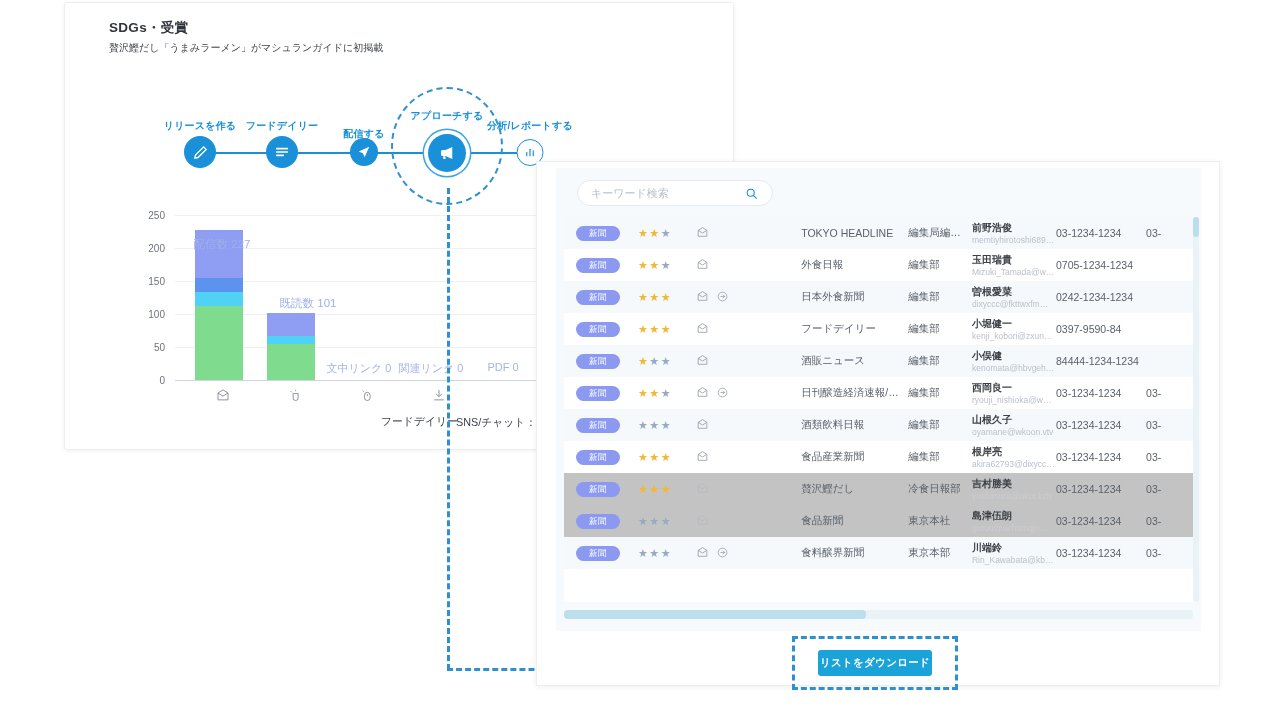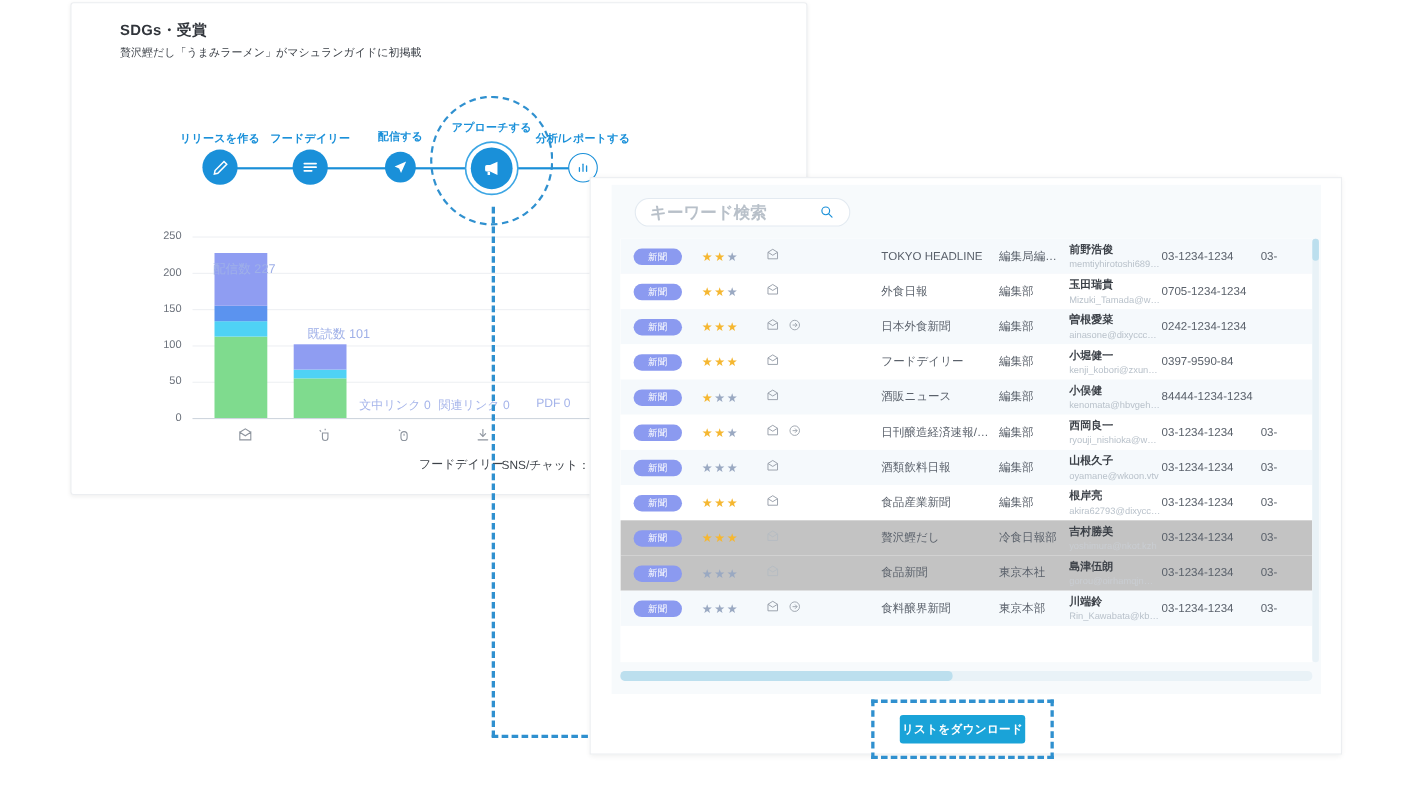--- a/index.html
+++ b/index.html
@@ -107,24 +107,23 @@
     background: #f7fafc;
   }
   .search-wrap {
     position: absolute; left: 21px; top: 12px;
     width: 196px; height: 26px;
     background: #ffffff; border: 1px solid #e3eaf1; border-radius: 13px;
     display: flex; align-items: center;
   }
   .search-input {
     border: 0; outline: 0; background: transparent;
-    font-size: 15px; color: #9aa3ad;
+    font-size: 11px; color: #9aa3ad;
     margin-left: 13px; width: 140px;
     font-family: "Liberation Sans", sans-serif;
-    font-weight: bold;
   }
   .search-input::placeholder { color: #b8c0c9; }
   .search-icon { position: absolute; right: 14px; top: 5px; }
 
   .table-scroll {
     position: absolute; left: 8px; top: 49px;
     width: 629px; height: 385px;
     background: #ffffff;
     overflow: hidden;
   }
@@ -212,21 +211,21 @@
 
       <div class="step-label" style="left:217px; top:16px;">フードデイリー</div>
       <div class="step-circle filled" style="left:217px; top:33px; width:32px; height:32px;">
         <svg width="16" height="16" viewBox="0 0 24 24" stroke="#fff" stroke-width="2.4" stroke-linecap="round">
             <line x1="4" y1="7" x2="20" y2="7"></line>
             <line x1="4" y1="12" x2="20" y2="12"></line>
             <line x1="4" y1="17" x2="14" y2="17"></line>
           </svg>
       </div>
 
-      <div class="step-label" style="left:299px; top:14px;text-align:right;">配信する</div>
+      <div class="step-label" style="left:299px; top:24px;text-align:right;">配信する</div>
       <div class="step-circle filled" style="left:299px; top:35px; width:28px; height:28px;">
         <svg width="14" height="14" viewBox="0 0 24 24" fill="#fff">
             <path d="M21 3L3 11l7 3 3 7z"></path>
           </svg>
       </div>
 
       <div class="dashed-ellipse" style="left:382px; top:-16px; width:112px; height:118px;"></div>
       <div class="step-label" style="left:382px; top:6px;">アプローチする</div>
       <div class="step-circle active-core" style="left:382px; top:31px; width:38px; height:38px;">
         <svg width="18" height="18" viewBox="0 0 24 24" fill="#fff">
@@ -411,21 +410,21 @@
                 </svg></span>
               <span style="color:#98a0aa"><svg width="13" height="13" viewBox="0 0 24 24" fill="none" stroke="currentColor" stroke-width="1.5">
                   <circle cx="12" cy="12" r="8"></circle>
                   <path d="M9 12h6M13 9l3 3-3 3" stroke-linecap="round"></path>
                 </svg></span>
             </div>
             <div class="c-media">日本外食新聞</div>
             <div class="c-dept">編集部</div>
             <div class="c-person">
               <div class="pname">曽根愛菜</div>
-              <div class="pmail">ainasone@dixyccc…</div>
+              <div class="pmail">dixyccc@fkttwxfm…</div>
             </div>
             <div class="c-tel1">0242-1234-1234</div>
             <div class="c-tel2"></div>
           </div>
           <div class="row even">
             <div class="c-badge"><span class="badge">新聞</span></div>
             <div class="c-stars"><span class="star-on">★</span><span class="star-on">★</span><span class="star-on">★</span></div>
             <div class="c-icons">
               <span style="color:#98a0aa"><svg width="13" height="13" viewBox="0 0 24 24" fill="none" stroke="currentColor" stroke-width="1.6">
                   <path d="M4 8v11h16V8l-8 5z"></path>

